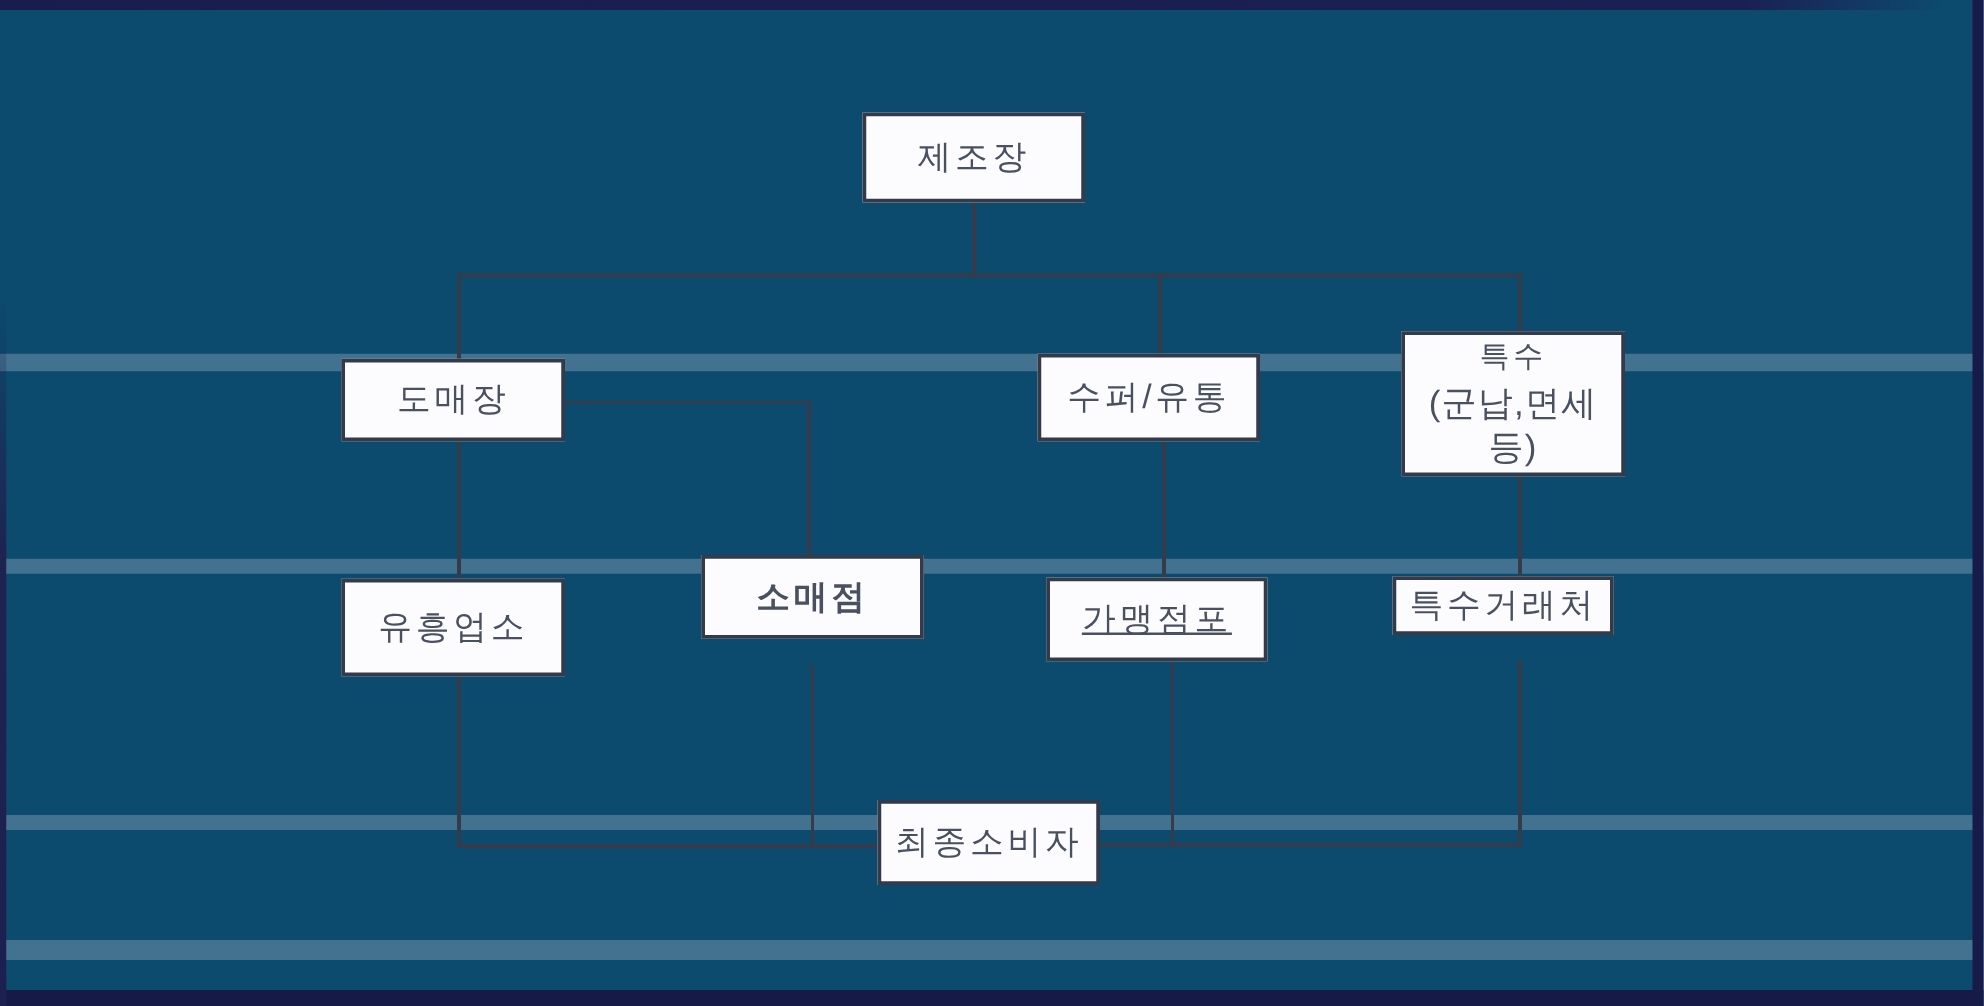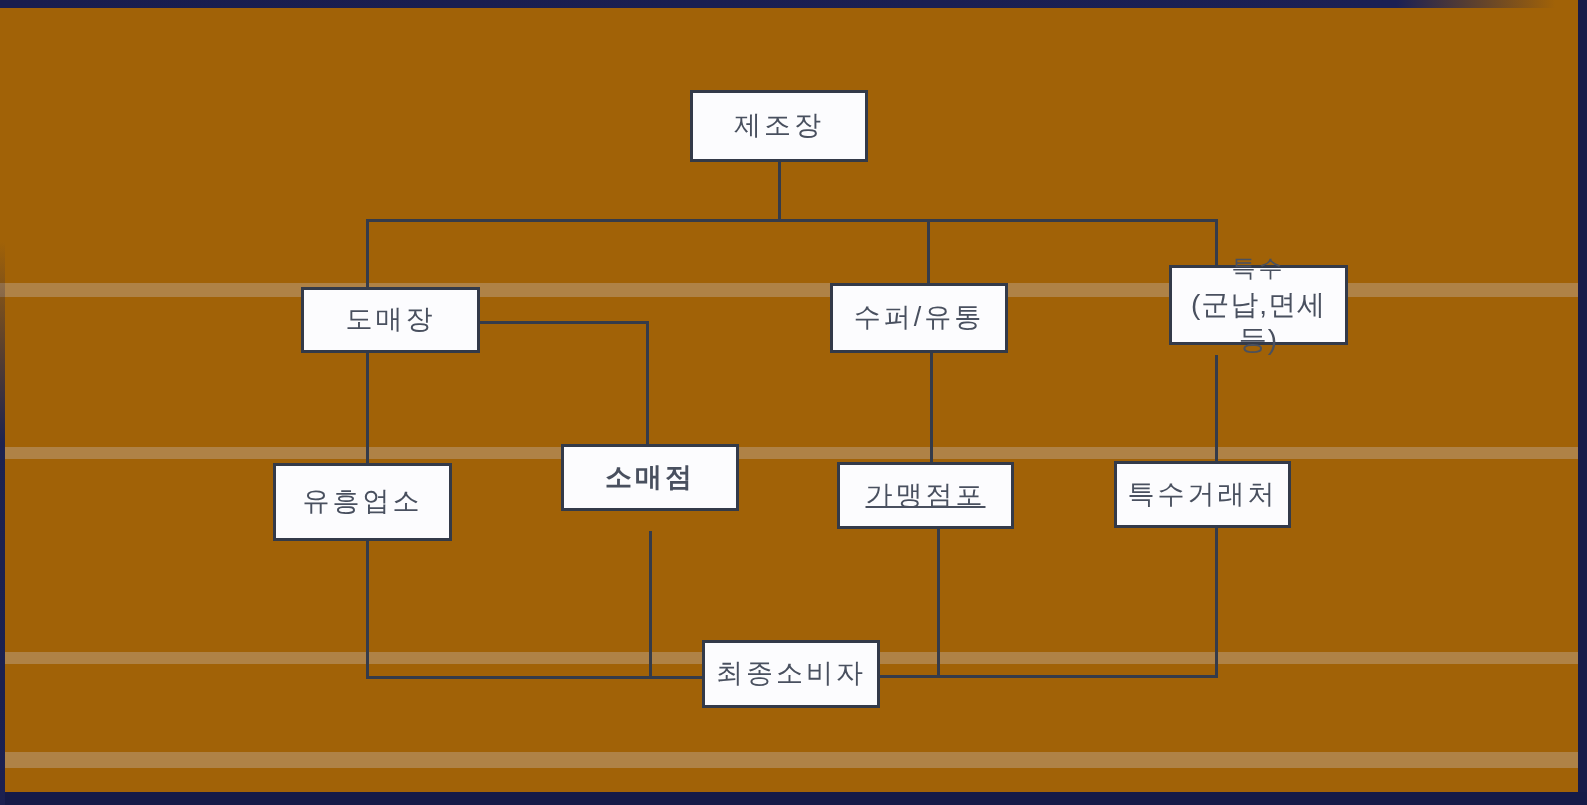--- a/index.html
+++ b/index.html
@@ -5,21 +5,21 @@
   html, body {
     margin: 0;
     padding: 0;
     background: #e8e8ee;
     font-family: "Liberation Sans", "DejaVu Sans", sans-serif;
   }
   .scan-page {
     position: relative;
     width: 1587px;
     height: 805px;
-    background: #a16207;
+    background: #0c4a6e;
     overflow: hidden;
   }
   
   .edge { position: absolute; z-index: 5; }
   .edge-top {
     left: 0; top: 0; width: 100%; height: 8px;
     background: linear-gradient(90deg, #191d4e 0%, #1b2054 88%, rgba(27,32,84,0) 98%);
   }
   .edge-right {
     top: 0; right: 0; width: 9px; height: 100%;
@@ -59,27 +59,27 @@
     justify-content: center;
     color: #49505f;
     font-size: 27px;
     letter-spacing: 3px;
     z-index: 3;
     line-height: 1.25;
     text-align: center;
   }
   .node .sub { font-size: 28px; letter-spacing: 1px; margin-top: 4px; }
   .n-factory   { left: 690px;  top: 90px;  width: 178px; height: 72px; }
-  .n-wholesale { left: 273px;  top: 287px; width: 179px; height: 66px; margin-left: 28px; }
+  .n-wholesale { left: 273px;  top: 287px; width: 179px; height: 66px; }
   .n-super     { left: 830px;  top: 283px; width: 178px; height: 70px; }
-  .n-special   { left: 1169px; top: 265px; width: 179px; height: 80px; font-size: 24px; text-align: center; }
+  .n-special   { left: 1121px; top: 265px; width: 179px; height: 116px; font-size: 24px; text-align: center; }
   .n-entertain { left: 273px;  top: 463px; width: 179px; height: 78px; }
   .n-retail    { left: 561px;  top: 444px; width: 178px; height: 67px; font-weight: bold; }
   .n-franchise { left: 837px;  top: 462px; width: 177px; height: 67px; text-decoration: underline; }
-  .n-specacct  { left: 1114px; top: 461px; width: 177px; height: 67px; }
+  .n-specacct  { left: 1114px; top: 461px; width: 177px; height: 47px; }
   .n-consumer  { left: 702px;  top: 640px; width: 178px; height: 68px; }
 </style>
 </head>
 <body>
 
 <div class="scan-page">
 
   <div class="scan-band band-1"></div>
   <div class="scan-band band-2"></div>
   <div class="scan-band band-3"></div>

